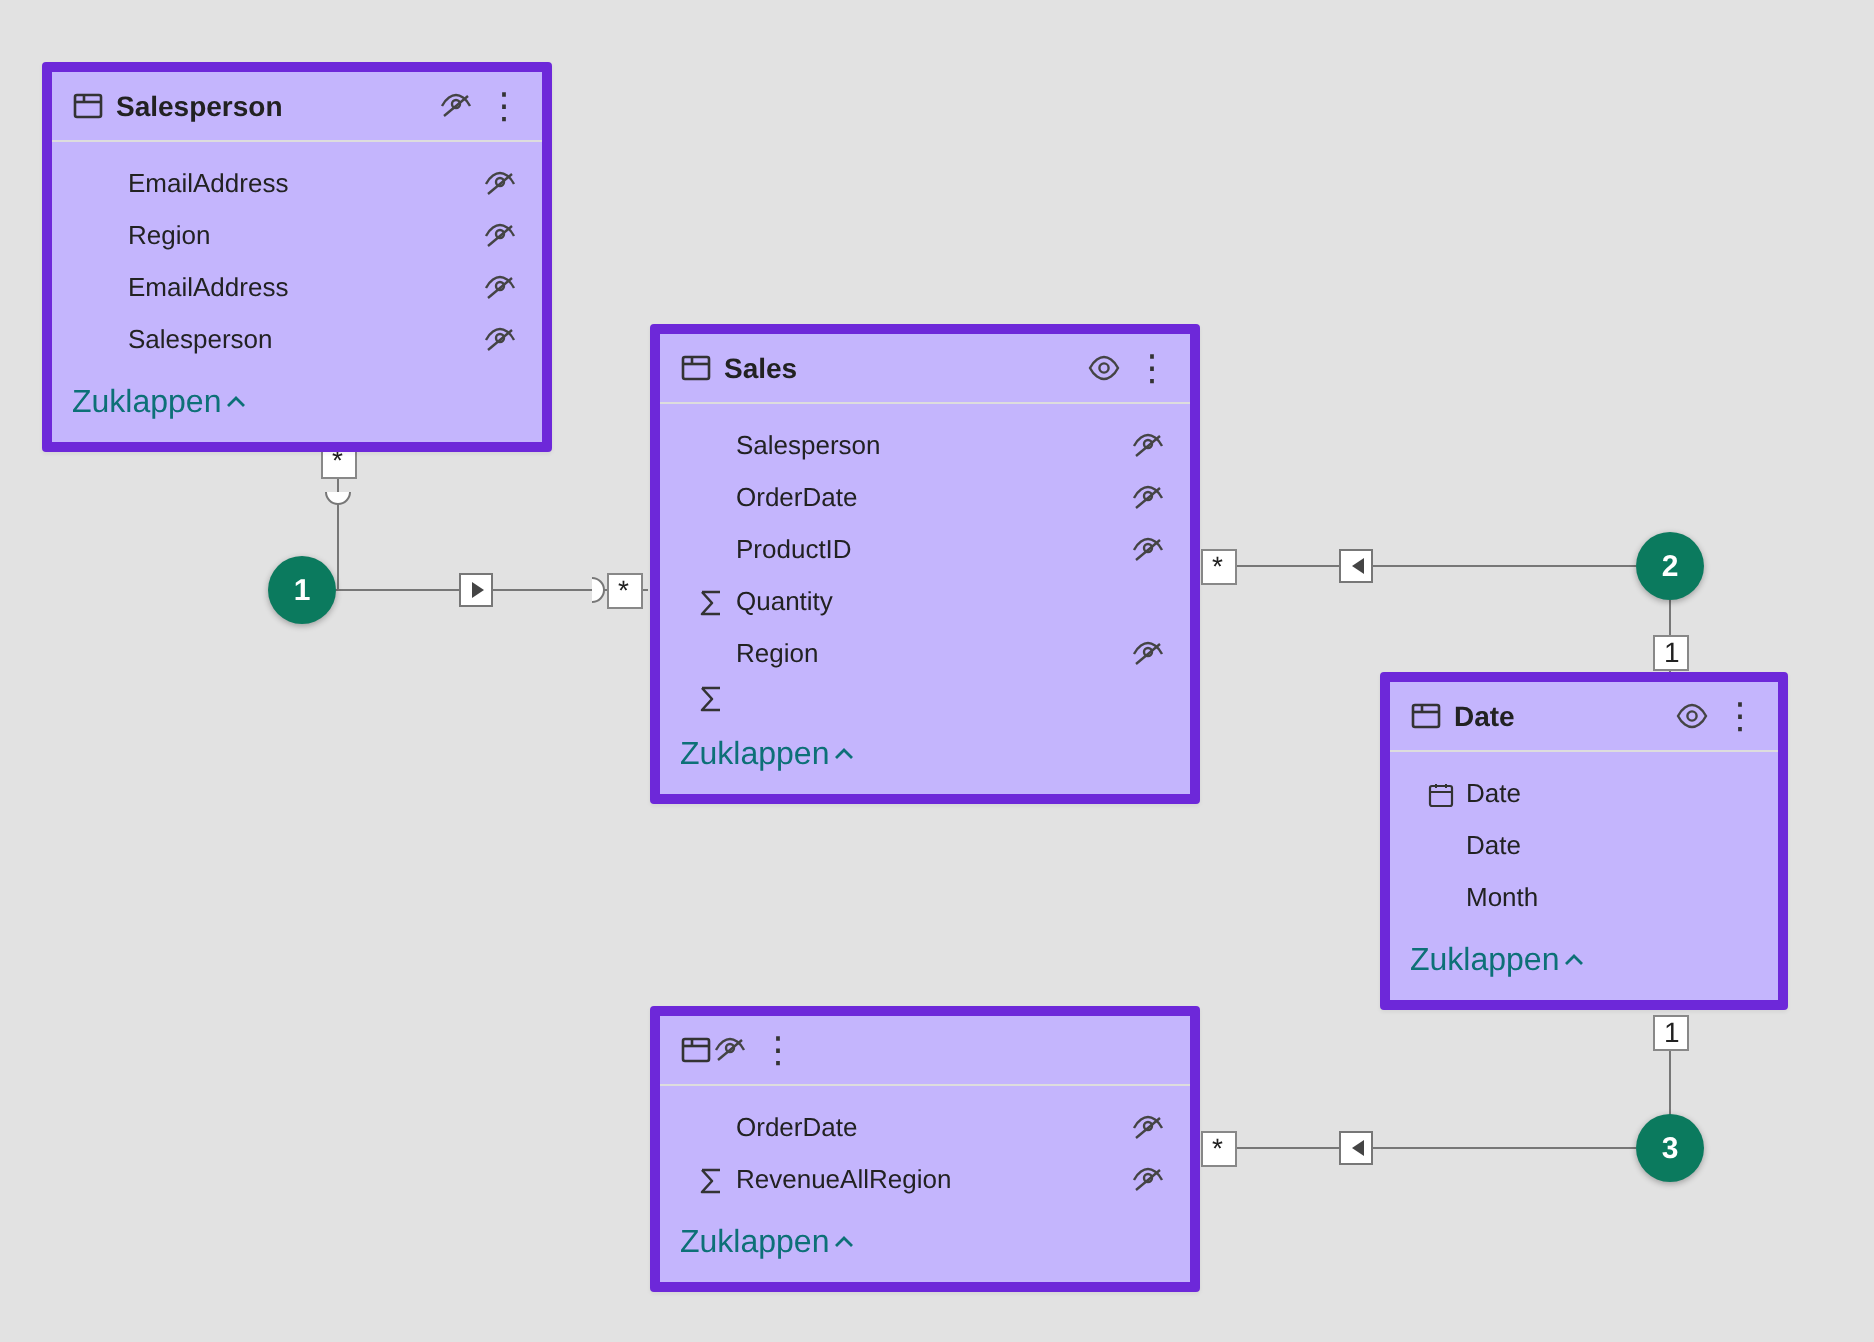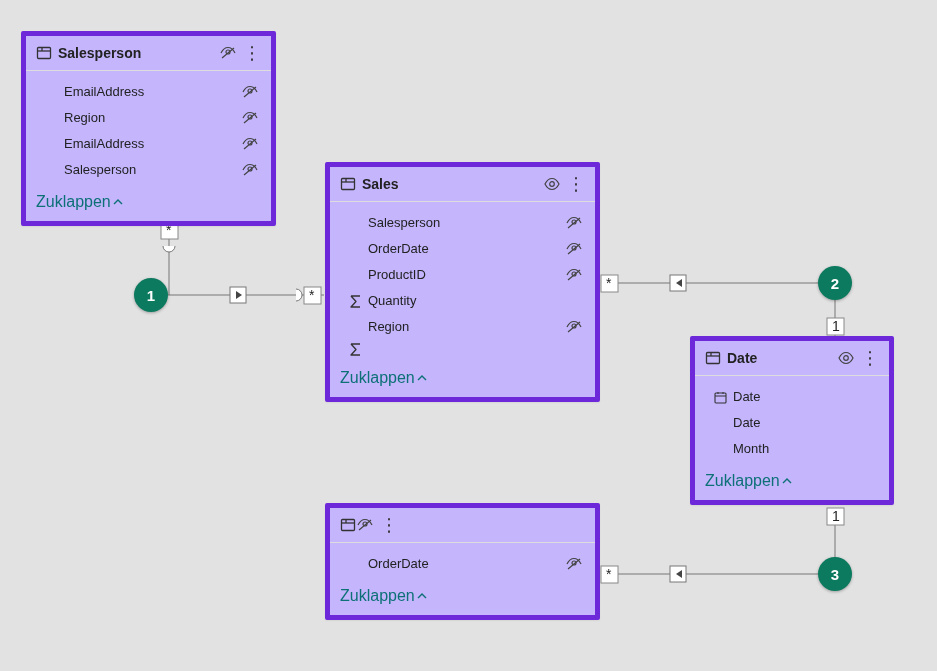--- a/index.html
+++ b/index.html
@@ -389,18 +389,33 @@
           <span class="ficon"></span>
           <span class="fname">OrderDate</span>
           <span class="vis">
             <svg class="icon" width="18" height="14" viewBox="0 0 18 14">
               <path d="M2,7 C4,3 7,1.5 9,1.5 C11,1.5 14,3 16,7" fill="none" stroke="#444" stroke-width="1.2"></path>
               <circle cx="9" cy="6" r="2" fill="none" stroke="#444" stroke-width="1.2"></circle>
               <line x1="3" y1="12" x2="15" y2="2" stroke="#444" stroke-width="1.2"></line>
             </svg>
           </span>
         </div>
+        <div class="field-row">
+          <span class="ficon">
+            <svg class="icon" width="13" height="13" viewBox="0 0 13 13">
+              <path d="M2,1 H11 M2,1 L7,6.5 L2,12 H11" fill="none" stroke="#333" stroke-width="1.3" stroke-linejoin="round"></path>
+            </svg>
+          </span>
+          <span class="fname">RevenueAllRegion</span>
+          <span class="vis">
+            <svg class="icon" width="18" height="14" viewBox="0 0 18 14">
+              <path d="M2,7 C4,3 7,1.5 9,1.5 C11,1.5 14,3 16,7" fill="none" stroke="#444" stroke-width="1.2"></path>
+              <circle cx="9" cy="6" r="2" fill="none" stroke="#444" stroke-width="1.2"></circle>
+              <line x1="3" y1="12" x2="15" y2="2" stroke="#444" stroke-width="1.2"></line>
+            </svg>
+          </span>
+        </div>
       </div>
       <div class="collapse-link"><span>Zuklappen</span><span class="chev"><svg class="icon" width="10" height="10" viewBox="0 0 10 10" style="display:inline">
             <path d="M1,7 L5,3 L9,7" fill="none" stroke="#0d7077" stroke-width="1.4"></path>
           </svg></span></div>
     </div>
   </div>
 
 </body></html>

